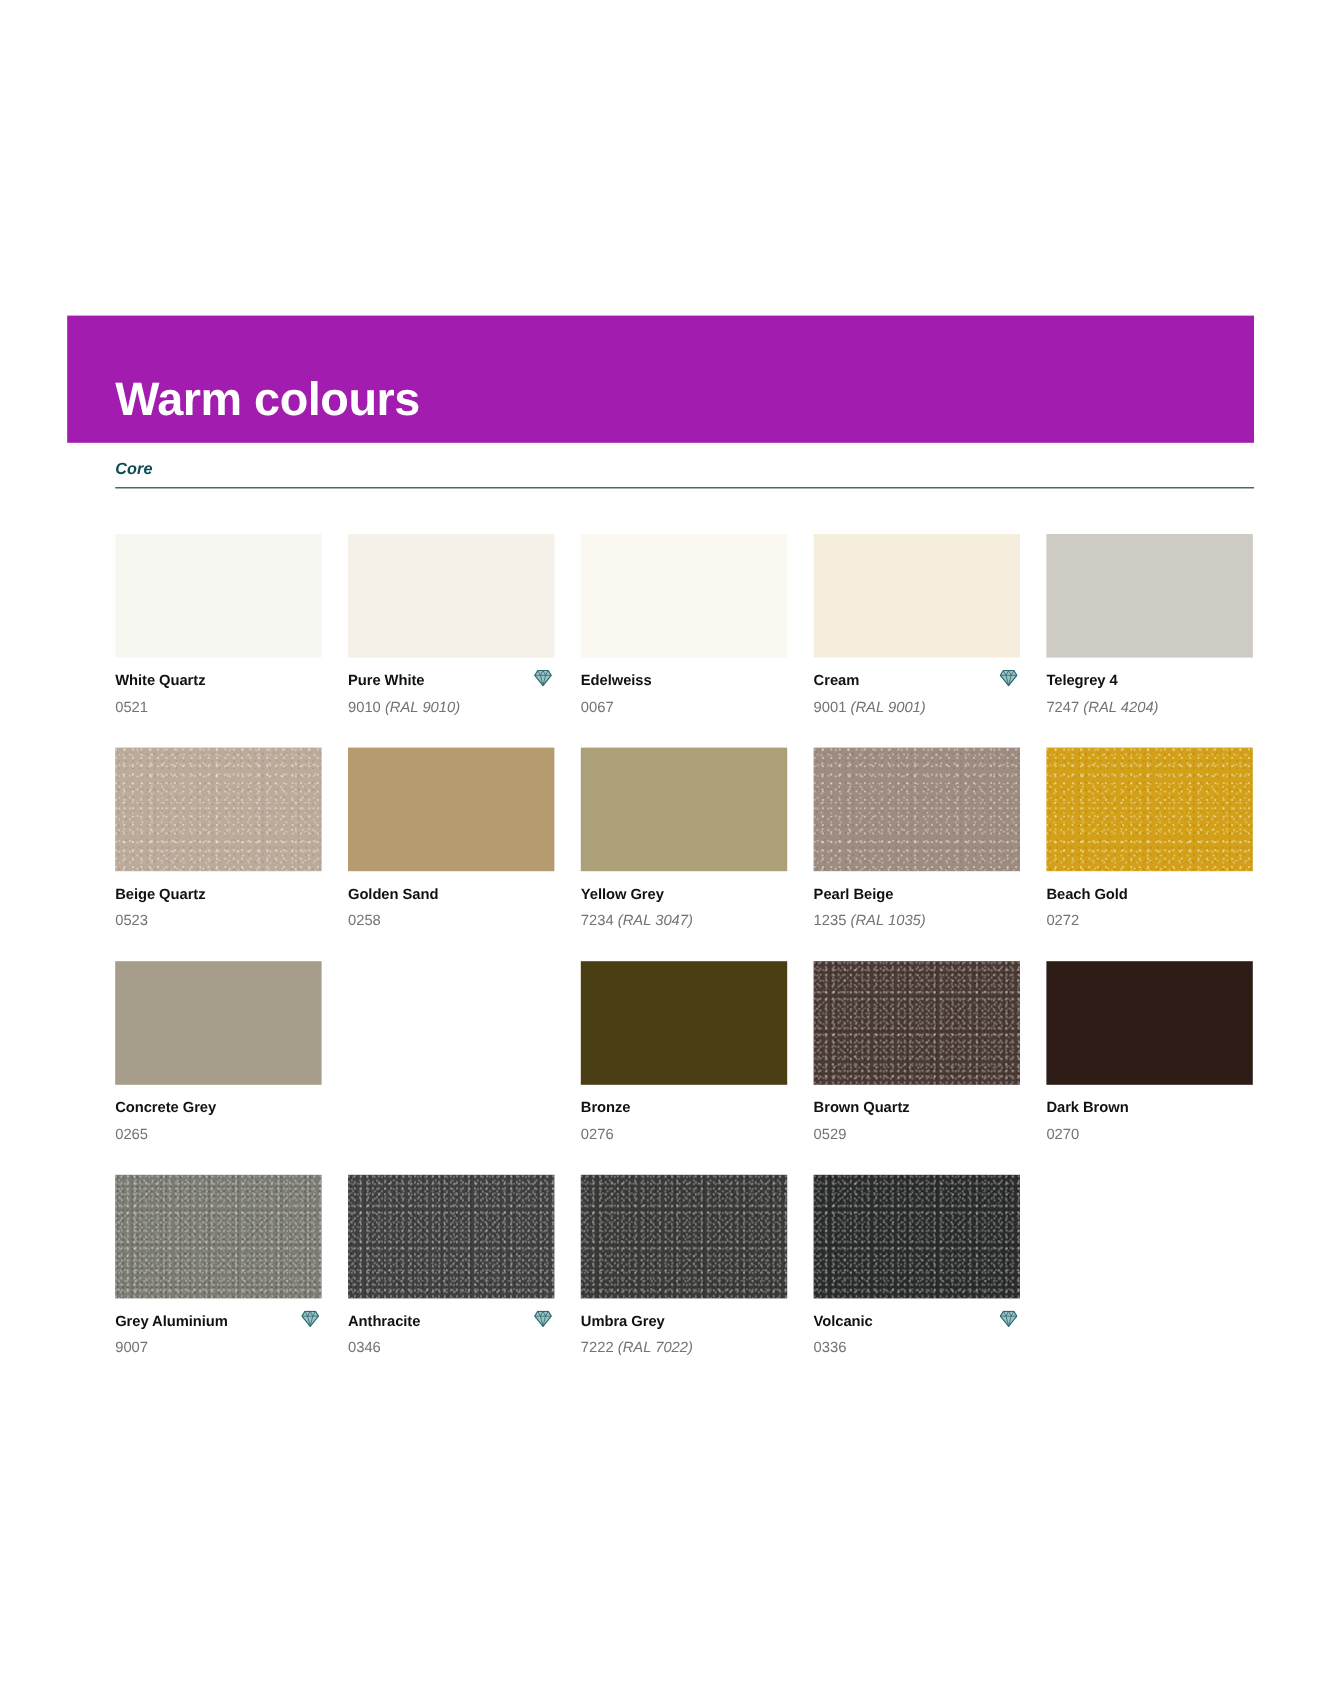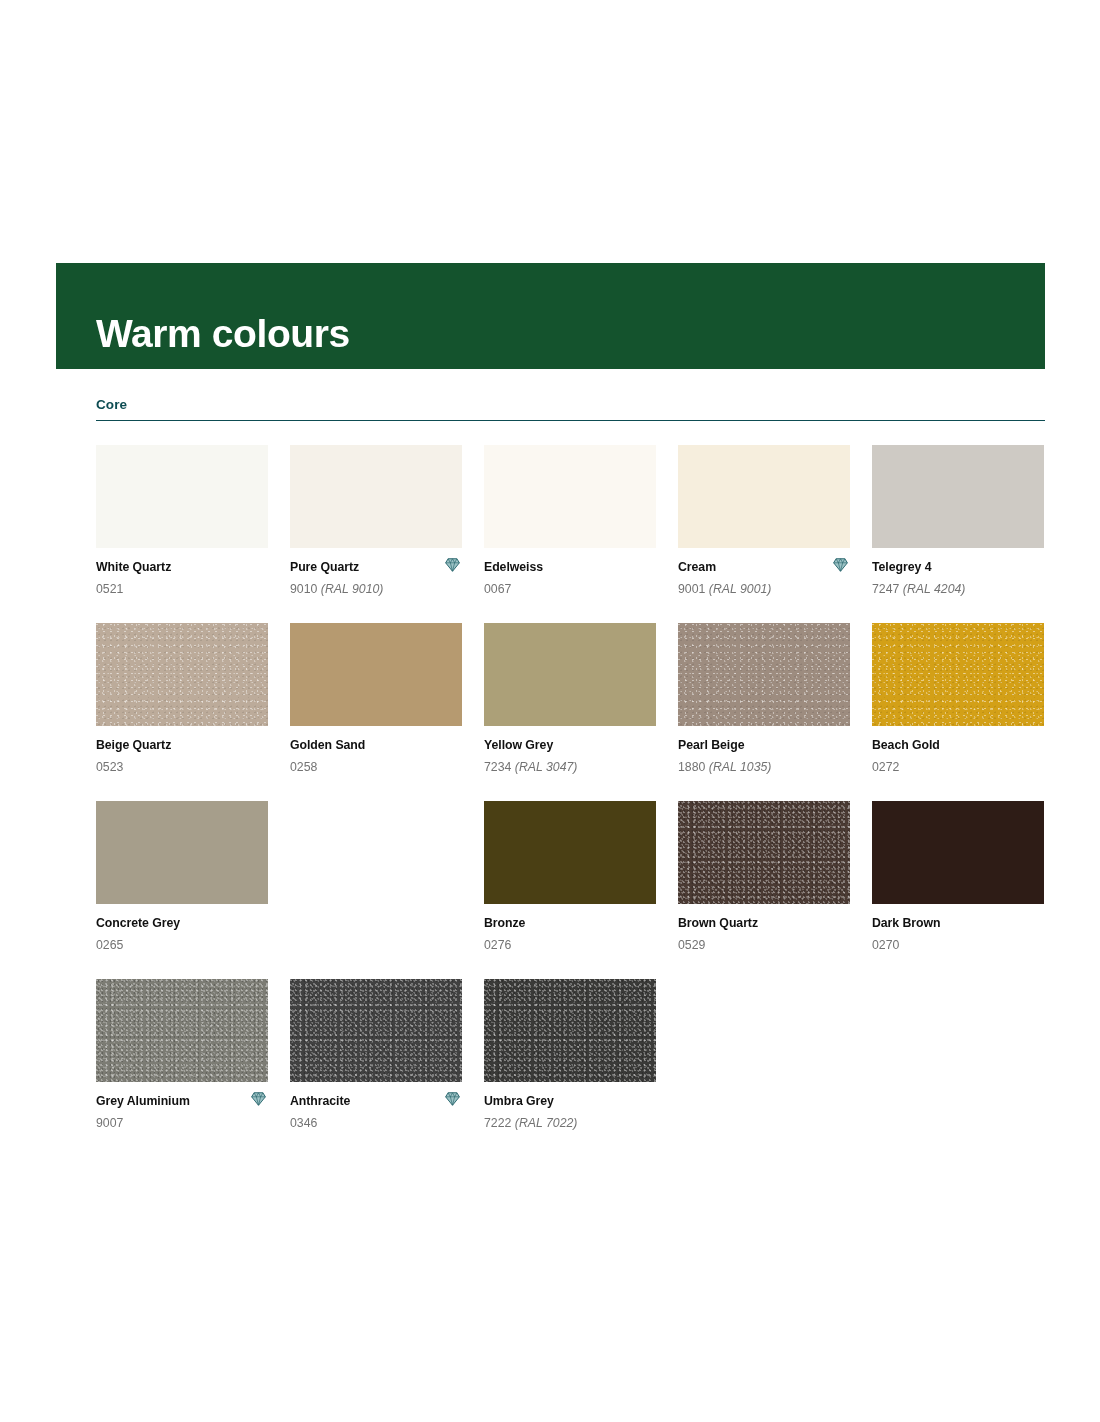--- a/index.html
+++ b/index.html
@@ -23,40 +23,41 @@
     height: 1422px;
   }
 
   
   .header-band {
     position: absolute;
     left: 56px;
     top: 263px;
     width: 989px;
     height: 106px;
-    background: #14532d;
+    background: #a21caf;
   }
   .header-title {
     position: absolute;
     left: 40px;
     bottom: 16px;
     color: #ffffff;
     font-size: 39px;
     font-weight: bold;
     letter-spacing: -0.4px;
     line-height: 1;
     white-space: nowrap;
   }
 
   
   .section-head {
     position: absolute;
     left: 96px;
-    top: 398px;
+    top: 384px;
     width: 949px;
+    font-style: italic;
   }
   .section-title {
     color: #0d4c52;
     font-size: 13.5px;
     font-weight: bold;
     letter-spacing: 0.1px;
     line-height: 1;
     padding-bottom: 8px;
   }
   .section-rule {
@@ -188,21 +189,21 @@
             </div>
             <div class="code"><span>0521</span></div>
           </div>
         </div>
         <div class="cell c1">
           <div class="swatch" style="background: rgb(245, 241, 233);">
             <div class="grain"></div>
           </div>
           <div class="meta">
             <div class="name-row">
-              <div class="name">Pure Quartz</div>
+              <div class="name">Pure White</div>
               <span class="gem-icon"><svg width="15" height="14" viewBox="0 0 24 22" aria-hidden="true">
                   <path d="M5 1 L19 1 L23 7.5 L12 21 L1 7.5 Z" fill="#9dc3c6" stroke="#2f6b72" stroke-width="1.6" stroke-linejoin="round"></path>
                   <path d="M1 7.5 L23 7.5 M5 1 L8.6 7.5 L12 21 M19 1 L15.4 7.5 L12 21 M8.6 7.5 L12 1 L15.4 7.5" fill="none" stroke="#2f6b72" stroke-width="1.1"></path>
                 </svg></span>
             </div>
             <div class="code"><span>9010</span> <span class="ral">(RAL 9010)</span></div>
           </div>
         </div>
         <div class="cell c2">
           <div class="swatch" style="background: rgb(251, 248, 242);">
@@ -301,21 +302,21 @@
             <div class="grain"></div>
           </div>
           <div class="meta">
             <div class="name-row">
               <div class="name">Pearl Beige</div>
               <span class="gem-icon hidden"><svg width="15" height="14" viewBox="0 0 24 22" aria-hidden="true">
                   <path d="M5 1 L19 1 L23 7.5 L12 21 L1 7.5 Z" fill="#9dc3c6" stroke="#2f6b72" stroke-width="1.6" stroke-linejoin="round"></path>
                   <path d="M1 7.5 L23 7.5 M5 1 L8.6 7.5 L12 21 M19 1 L15.4 7.5 L12 21 M8.6 7.5 L12 1 L15.4 7.5" fill="none" stroke="#2f6b72" stroke-width="1.1"></path>
                 </svg></span>
             </div>
-            <div class="code"><span>1880</span> <span class="ral">(RAL 1035)</span></div>
+            <div class="code"><span>1235</span> <span class="ral">(RAL 1035)</span></div>
           </div>
         </div>
         <div class="cell c4">
           <div class="swatch tex-light" style="background: rgb(211, 160, 23);">
             <div class="grain"></div>
           </div>
           <div class="meta">
             <div class="name-row">
               <div class="name">Beach Gold</div>
               <span class="gem-icon hidden"><svg width="15" height="14" viewBox="0 0 24 22" aria-hidden="true">
@@ -428,16 +429,31 @@
             <div class="name-row">
               <div class="name">Umbra Grey</div>
               <span class="gem-icon hidden"><svg width="15" height="14" viewBox="0 0 24 22" aria-hidden="true">
                   <path d="M5 1 L19 1 L23 7.5 L12 21 L1 7.5 Z" fill="#9dc3c6" stroke="#2f6b72" stroke-width="1.6" stroke-linejoin="round"></path>
                   <path d="M1 7.5 L23 7.5 M5 1 L8.6 7.5 L12 21 M19 1 L15.4 7.5 L12 21 M8.6 7.5 L12 1 L15.4 7.5" fill="none" stroke="#2f6b72" stroke-width="1.1"></path>
                 </svg></span>
             </div>
             <div class="code"><span>7222</span> <span class="ral">(RAL 7022)</span></div>
           </div>
         </div>
+        <div class="cell c3">
+          <div class="swatch tex-dark" style="background: rgb(42, 44, 43);">
+            <div class="grain"></div>
+          </div>
+          <div class="meta">
+            <div class="name-row">
+              <div class="name">Volcanic</div>
+              <span class="gem-icon"><svg width="15" height="14" viewBox="0 0 24 22" aria-hidden="true">
+                  <path d="M5 1 L19 1 L23 7.5 L12 21 L1 7.5 Z" fill="#9dc3c6" stroke="#2f6b72" stroke-width="1.6" stroke-linejoin="round"></path>
+                  <path d="M1 7.5 L23 7.5 M5 1 L8.6 7.5 L12 21 M19 1 L15.4 7.5 L12 21 M8.6 7.5 L12 1 L15.4 7.5" fill="none" stroke="#2f6b72" stroke-width="1.1"></path>
+                </svg></span>
+            </div>
+            <div class="code"><span>0336</span></div>
+          </div>
+        </div>
       </div>
     </div>
 
 </div>
 
 </body></html>

